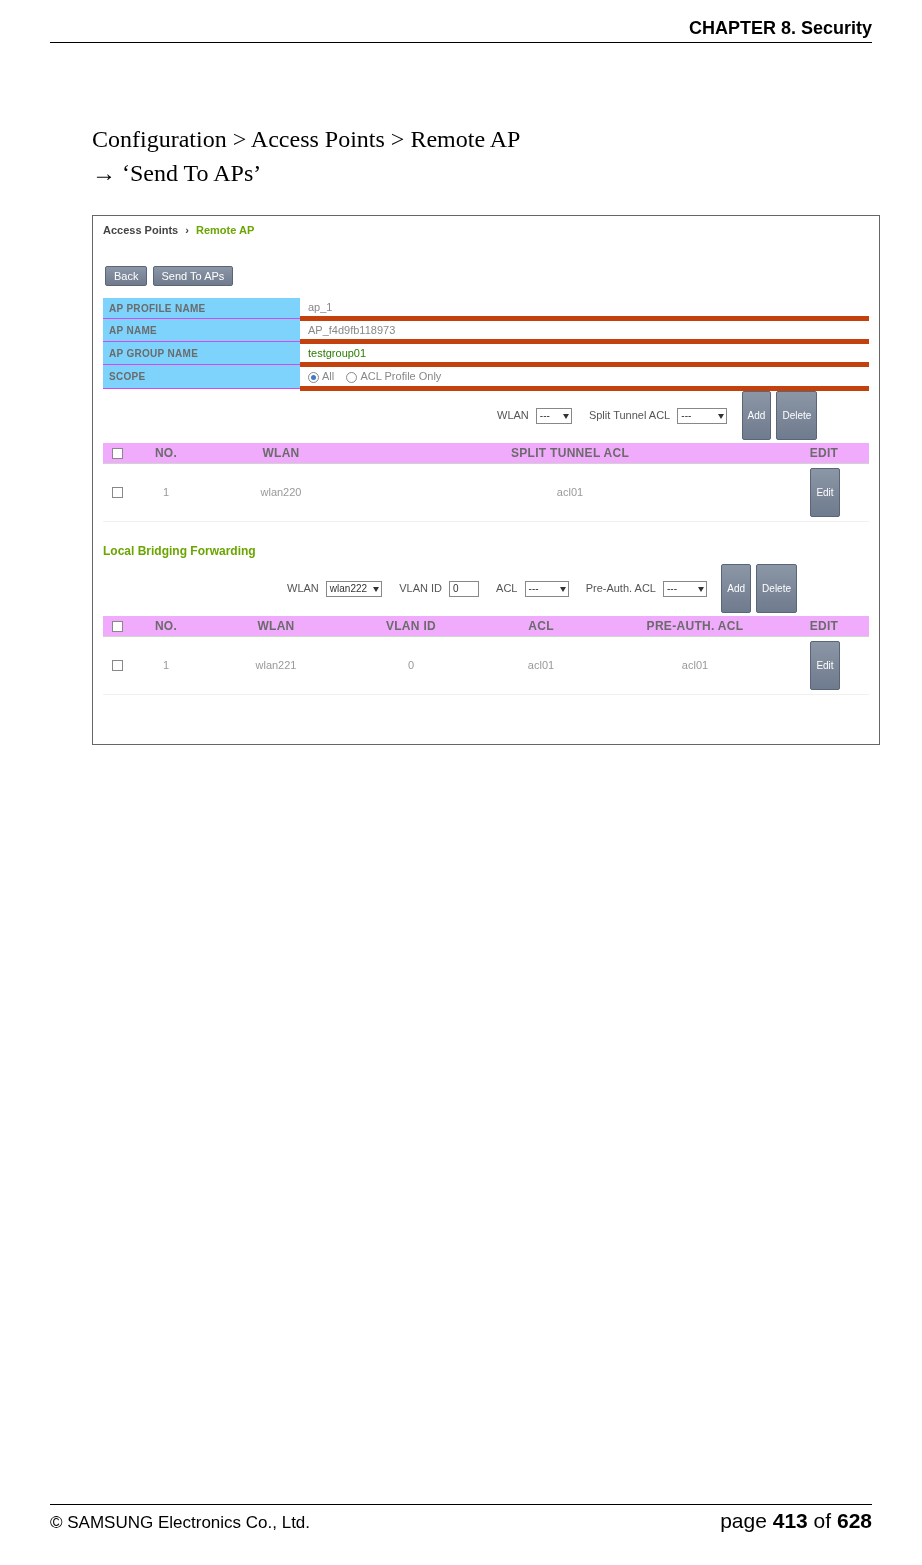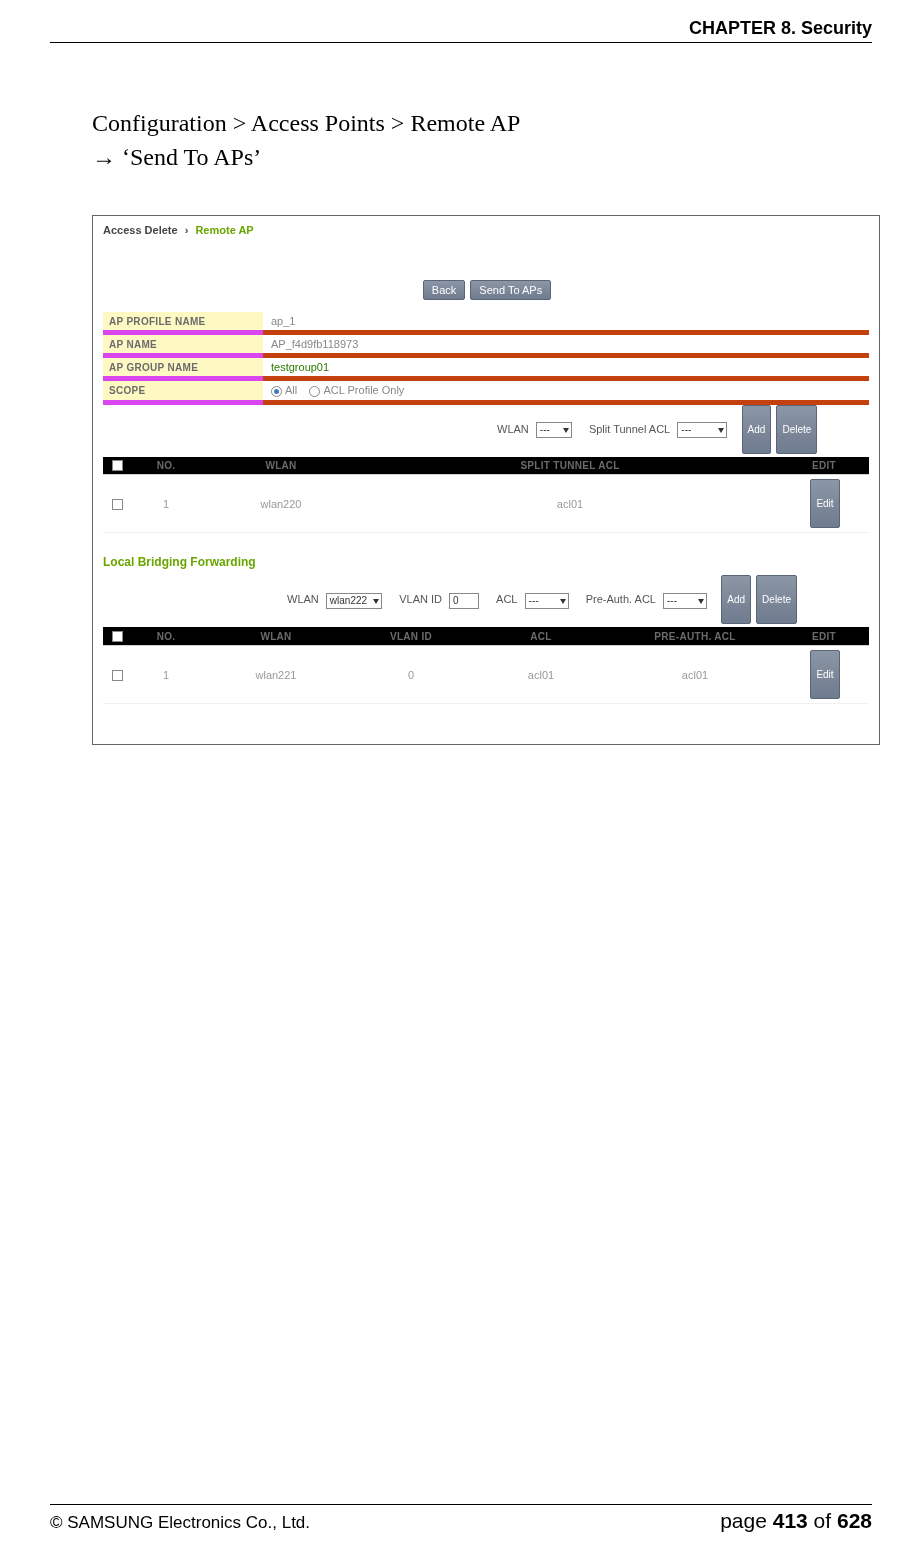--- a/index.html
+++ b/index.html
@@ -1,43 +1,43 @@
 <!DOCTYPE html>
 <html><head>
 <meta charset="utf-8">
 <style>
   * { box-sizing: border-box; margin: 0; padding: 0; }
   html, body { width: 922px; height: 1565px; background: #fff; font-family: "Times New Roman", serif; color: #000; }
   .page { position: relative; width: 922px; height: 1565px; }
   .running-header { position: absolute; top: 18px; right: 50px; font-family: Arial, sans-serif; font-weight: bold; font-size: 18px; }
   .hr-top { position: absolute; top: 42px; left: 50px; right: 50px; border-top: 1px solid #000; }
-  .body-text { position: absolute; top: 106px; left: 92px; font-size: 24px; line-height: 34px; }
+  .body-text { position: absolute; top: 122px; left: 92px; font-size: 24px; line-height: 34px; }
   .arrow { font-family: Arial, sans-serif; }
   .screenshot-frame { position: absolute; top: 215px; left: 92px; width: 788px; height: 530px; border: 1px solid #666; background: #fff; font-family: Verdana, Arial, sans-serif; font-size: 11px; color: #666; }
   .ss-inner { padding: 8px 10px; }
   .crumb { font-weight: bold; color: #444; margin-bottom: 4px; }
   .crumb .active { color: #6aa500; font-weight: bold; }
   .arrow-sep { color: #444; padding: 0 4px; }
-  .btn-row { text-align: center; margin: 44px 0 12px 0; }
+  .btn-row { text-align: left; margin: 30px 0 12px 0; }
   .btn { display: inline-block; background: linear-gradient(#8b96a6,#6f7b8e); color: #fff; font-size: 11px; padding: 3px 8px; border: 1px solid #5a6578; margin-left: 2px; border-radius: 2px; }
   .btn.small { padding: 18px 5px; font-size: 10px; }
   .kv-table { width: 100%; border-collapse: collapse; table-layout: fixed; }
-  .kv-table td.k { width: 160px; background: #fef9c3; color: #6b6b6b; font-weight: bold; font-size: 10px; letter-spacing: .3px; padding: 3px 6px; border-bottom: 5px solid #d946ef; text-transform: uppercase; }
+  .kv-table td.k { width: 197px; background: #7dd3fc; color: #6b6b6b; font-weight: bold; font-size: 10px; letter-spacing: .3px; padding: 3px 6px; border-bottom: 1px solid #d946ef; text-transform: uppercase; }
   .kv-table td.v { padding: 3px 8px; color: #888; border-bottom: 5px solid #c2410c; }
   .link { color: #2c7a00; }
   .radio { display:inline-block; width:11px; height:11px; border:1px solid #888; border-radius:50%; vertical-align:middle; margin-right:3px; position:relative; }
   .radio.checked::after{content:'';position:absolute;top:2px;left:2px;width:5px;height:5px;border-radius:50%;background:#4478c4;}
   .section-title { color: #6aa500; font-weight: bold; margin: 22px 0 6px 0; font-size: 12px; }
   .filter-row { text-align: left; padding-left: 380px; margin-bottom: 3px; white-space: nowrap; }
   .filter-row .lbl { color:#555; margin: 0 4px 0 14px; font-size:11px; }
   .sel { display:inline-block; border:1px solid #888; background:#fff; font-size:10px; padding:0 14px 0 3px; min-width:36px; height:16px; line-height:14px; color:#333; position:relative; vertical-align:middle;}
   .sel::after{content:'';position:absolute;right:2px;top:5px;border-left:3px solid transparent;border-right:3px solid transparent;border-top:5px solid #333;}
   .txt { display:inline-block; border:1px solid #888; background:#fff; font-size:10px; padding:0 3px; min-width:30px; height:16px; line-height:14px; color:#333; vertical-align:middle;}
   .grid { width:100%; border-collapse: collapse; table-layout: fixed; }
-  .grid th { background:#000000; color:#6b6b6b; font-size:10px; letter-spacing:.3px; padding:3px 4px; text-align:center; border-bottom:1px solid #d0d4cf; font-weight:bold;}
+  .grid th { background:#f0abfc; color:#6b6b6b; font-size:12px; letter-spacing:.3px; padding:3px 4px; text-align:center; border-bottom:1px solid #d0d4cf; font-weight:bold;}
   .grid td { color:#999; font-size:11px; padding:4px; text-align:center; border-bottom:1px solid #f0f0f0;}
   .chk { display:inline-block; width:11px; height:11px; border:1px solid #888; background:#fff; vertical-align:middle;}
   .figure-caption { position: absolute; top: 760px; left: 0; width: 922px; text-align: center; font-family: Arial, sans-serif; font-weight: bold; font-size: 19px; }
   .hr-bottom { position: absolute; bottom: 60px; left: 50px; right: 50px; border-top: 1px solid #000; }
   .footer-left { position: absolute; bottom: 32px; left: 50px; font-family: Arial, sans-serif; font-size: 17px; }
   .footer-right { position: absolute; bottom: 32px; right: 50px; font-family: Arial, sans-serif; font-size: 21px; }
   .footer-right b { font-weight: bold; }
 </style>
 </head>
 <body>
@@ -48,21 +48,21 @@
   <div class="hr-top"></div>
 
   <div class="body-text">
     <span>Configuration &gt; Access Points &gt; Remote AP</span><br>
     <span class="arrow">→</span><span> ‘Send To APs’</span>
   </div>
 
   <div class="screenshot-frame">
     <div class="ss-inner">
       <div class="crumb">
-        <span>Access Delete</span>
+        <span>Access Points</span>
         <span class="arrow-sep">›</span>
         <span class="active">Remote AP</span>
       </div>
 
       <div class="btn-row">
         <span class="btn">Back</span>
         <span class="btn">Send To APs</span>
       </div>
 
       <table class="kv-table">

